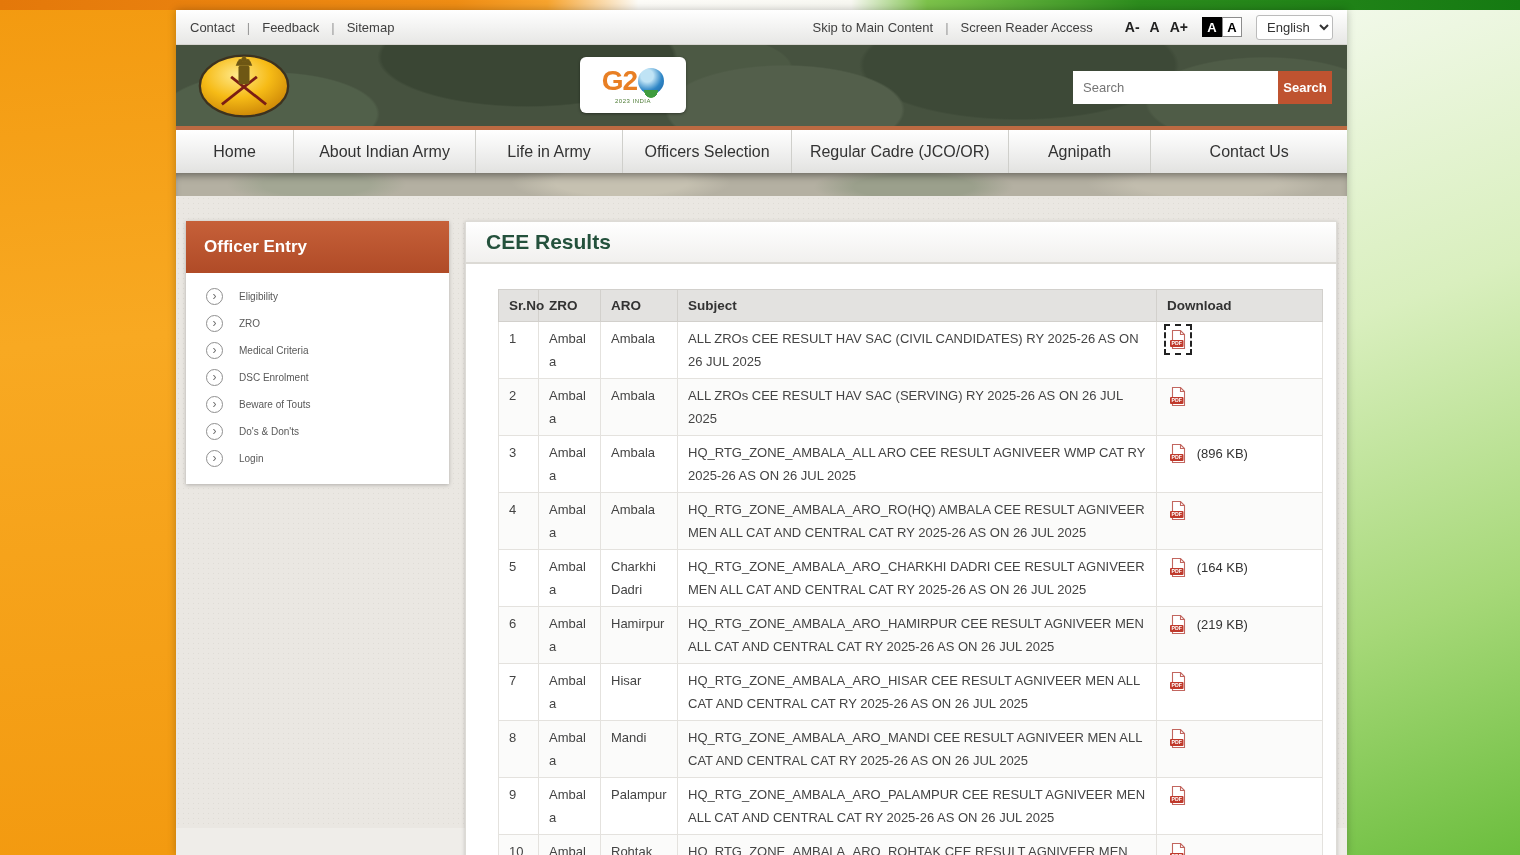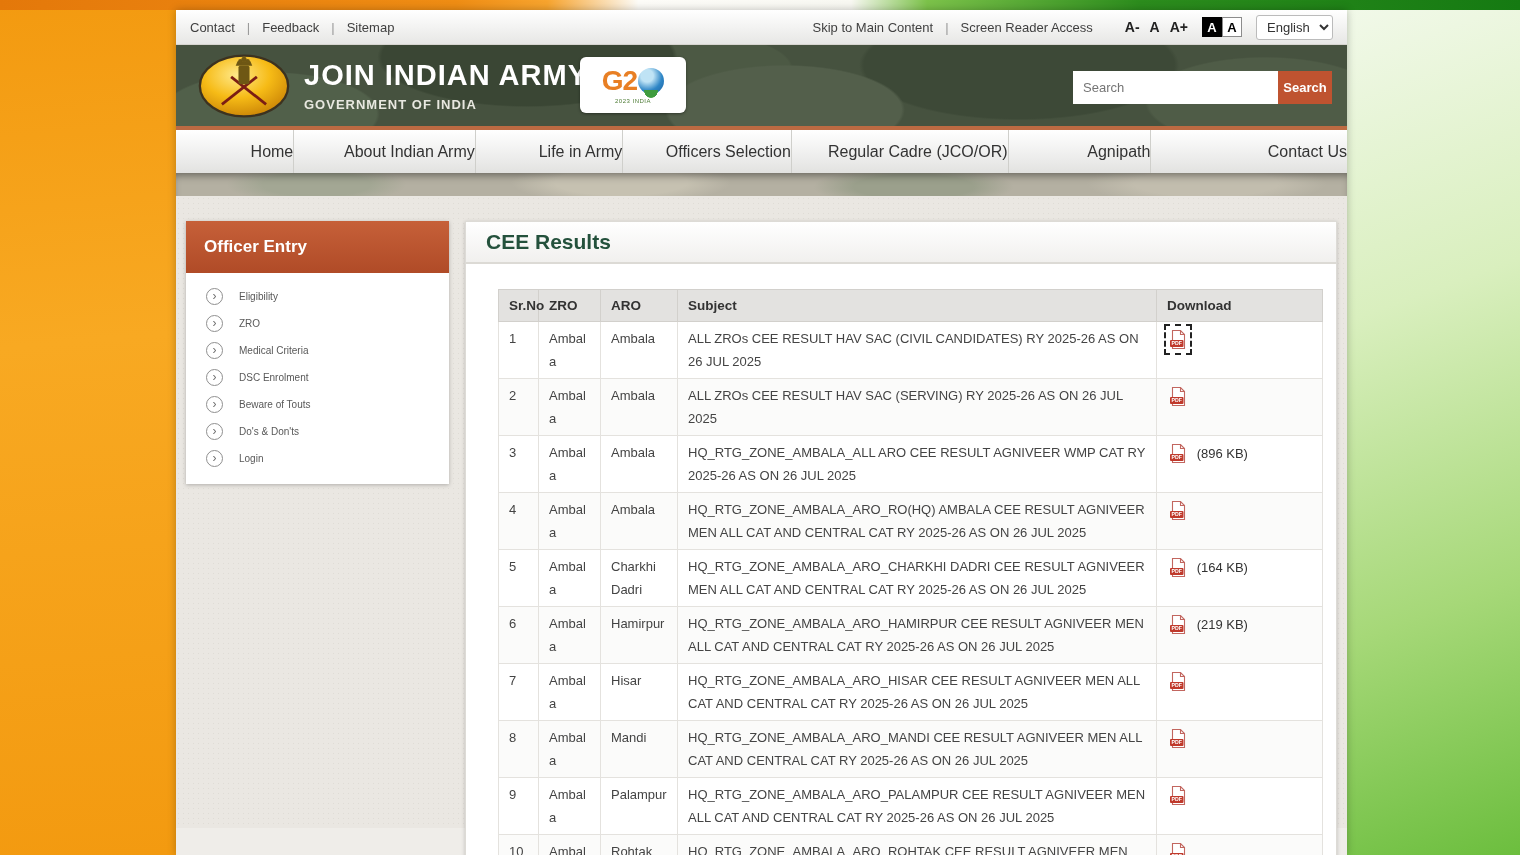--- a/index.html
+++ b/index.html
@@ -59,21 +59,21 @@
     background:radial-gradient(ellipse at 50% 0%, #3f9c3f 0 70%, transparent 72%); border-radius:0 0 8px 8px; }
   .g20-caption { font-size:6px; color:#4b7a33; margin-top:2px; letter-spacing:.5px; }
   .search-wrap { position:absolute; right:15px; top:26px; display:flex; }
   .search-input { width:205px; height:33px; border:none; padding:0 10px; font-size:13px; color:#333;
     font-family:"Liberation Sans",sans-serif; outline:none; }
   .search-btn { width:54px; height:33px; border:none; background:#bf5330; color:#fff; font-weight:bold;
     font-size:13px; cursor:pointer; font-family:"Liberation Sans",sans-serif; }
 
   
   .main-nav { display:flex; height:43px; background:linear-gradient(#ffffff,#ebebea 70%,#e2e2e0); }
-  .nav-item { display:flex; align-items:center; justify-content:flex-end; cursor:pointer;
+  .nav-item { display:flex; align-items:center; justify-content:center; cursor:pointer;
     border-right:1px solid #cfcfcb; font-size:16px; color:#333; }
   .nav-item:nth-child(1){flex:0 0 10.1%;} .nav-item:nth-child(2){flex:0 0 15.5%;}
   .nav-item:nth-child(3){flex:0 0 12.6%;} .nav-item:nth-child(4){flex:0 0 14.4%;}
   .nav-item:nth-child(5){flex:0 0 18.5%;} .nav-item:nth-child(6){flex:0 0 12.2%;}
   .nav-item:nth-child(7){flex:0 0 16.7%; border-right:none;}
 
   
   .nav-shadow-strip { height:23px; background-color:#b4b0a2; box-shadow:inset 0 6px 8px -4px rgba(0,0,0,.45);
     background-image:
       radial-gradient(ellipse 90px 20px at 12% 50%, #a3a794 0 60%, transparent 100%),
@@ -162,24 +162,20 @@
       </defs>
       <ellipse cx="50" cy="36" rx="48" ry="33" fill="url(#gold)" stroke="#3c3220" stroke-width="2.5"></ellipse>
       <line x1="26" y1="56" x2="64" y2="26" stroke="#7b1d14" stroke-width="3"></line>
       <line x1="74" y1="56" x2="36" y2="26" stroke="#7b1d14" stroke-width="3"></line>
       <rect x="44" y="14" width="12" height="20" rx="2" fill="#6e5714"></rect>
       <path d="M41 14 h18 l-2 -5 h-14 z" fill="#6e5714"></path>
       <circle cx="46" cy="9" r="2.4" fill="#6e5714"></circle>
       <circle cx="54" cy="9" r="2.4" fill="#6e5714"></circle>
       <circle cx="50" cy="7" r="2.8" fill="#6e5714"></circle>
     </svg>
-    <div class="brand-block">
-      <div class="brand-title">JOIN INDIAN ARMY</div>
-      <div class="brand-sub">GOVERNMENT OF INDIA</div>
-    </div>
     <div class="g20-box">
       <div class="g20-row">
         <span class="g20-text">G2</span>
         <span class="g20-globe"></span>
       </div>
       <div class="g20-caption">2023 INDIA</div>
     </div>
     <div class="search-wrap">
       <input class="search-input" type="text" placeholder="Search" style="">
       <button class="search-btn">Search</button>

